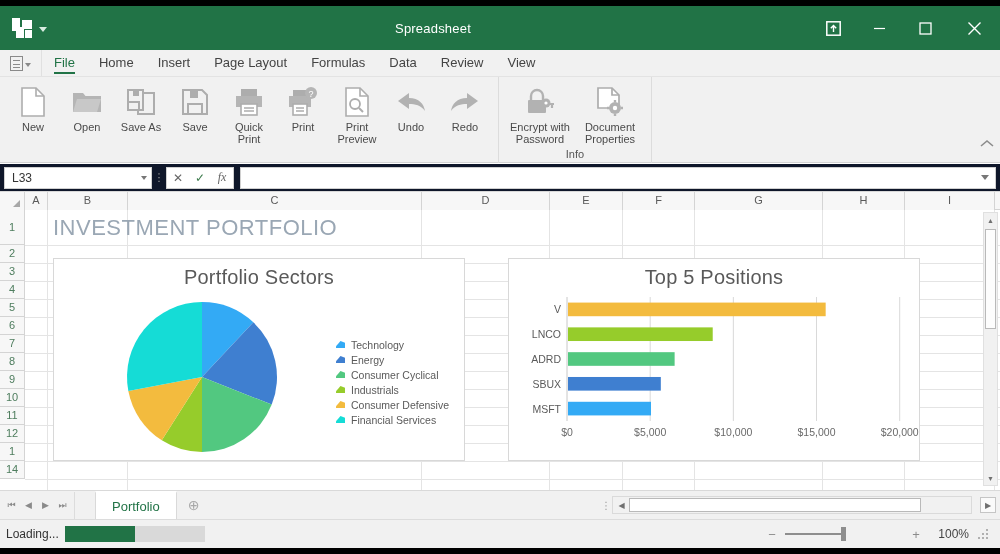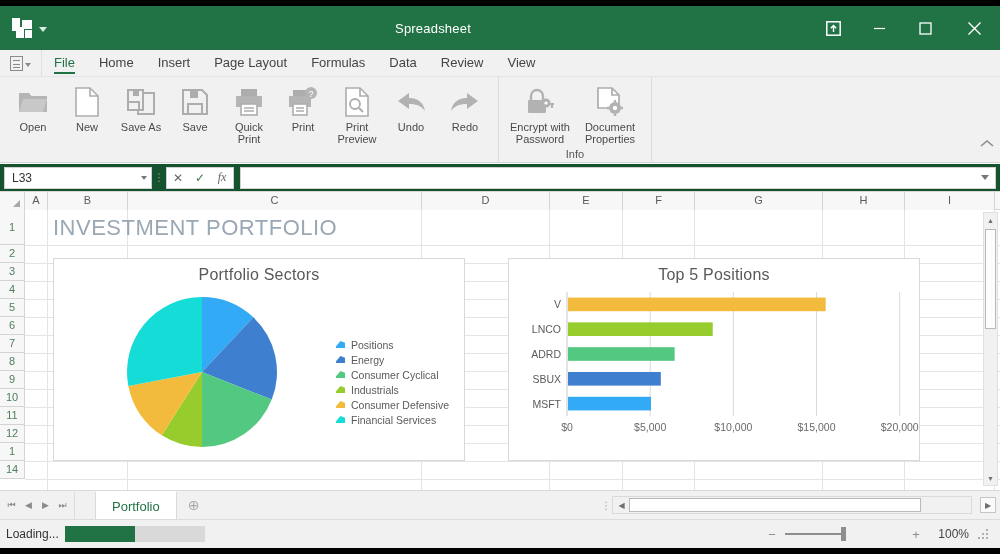--- a/index.html
+++ b/index.html
@@ -95,21 +95,21 @@
     font-size: 11px; color: #4a4a4a; text-align: center; line-height: 12px;
     margin-top: 1px; width: 100%;
   }
   .ribbon-collapse {
     position: absolute; right: 6px; top: 60px; color: #888; font-size: 12px;
   }
 
   
   .formulabar {
     position: absolute; left: 0; top: 164px; width: 1000px; height: 28px;
-    background: #14532d; display: flex; align-items: center; padding: 0 4px;
+    background: #0f172a; display: flex; align-items: center; padding: 0 4px;
     border-bottom: 1px solid #d9d9d9;
   }
   .namebox {
     width: 148px; height: 22px; background: #fff; border: 1px solid #d0d0d0;
     display: flex; align-items: center; padding: 0 4px 0 7px; font-size: 12px; color: #333;
   }
   .namebox .nb-val { flex: 1; }
   .nb-caret {
     width: 0; height: 0; border-left: 3.5px solid transparent;
     border-right: 3.5px solid transparent; border-top: 4px solid #777;
@@ -163,21 +163,21 @@
   .sheet-title {
     position: absolute; left: 28px; top: 5px; font-size: 22px; color: #9aa7b4;
     font-weight: 300; letter-spacing: .5px; white-space: nowrap;
   }
 
   
   .chartbox {
     position: absolute; background: #fff; border: 1px solid #d8d8d8;
   }
   .chart-title {
-    text-align: center; font-size: 16px; color: #595959; font-weight: 400;
+    text-align: center; font-size: 20px; color: #595959; font-weight: 400;
     padding-top: 7px; letter-spacing: .2px;
   }
   .legend { position: absolute; font-size: 10.5px; color: #5a5a5a; }
   .legend-row { display: flex; align-items: center; height: 15px; gap: 6px; }
   .legend-mark { width: 9px; height: 9px; }
 
   
   .vscroll {
     position: absolute; right: 2px; top: 212px; width: 15px; height: 274px;
     background: #f1f1f1; border: 1px solid #e0e0e0;
@@ -294,36 +294,36 @@
     <div class="rtab">Review</div>
     <div class="rtab">View</div>
   </div>
 
   <div class="ribbon">
 
     <div class="rgroup sep">
       <div class="items">
         <div class="ritem">
           <div class="glyph">
+            <svg width="26" height="30" viewBox="0 0 26 30">
+              <path d="M2 1 H16 L24 9 V29 H2 Z" fill="#fff" stroke="#adadad" stroke-width="1.6"></path>
+              <path d="M16 1 V9 H24" fill="none" stroke="#adadad" stroke-width="1.6"></path>
+            </svg>
+          </div>
+          <div class="rlabel">New</div>
+        </div>
+
+        <div class="ritem">
+          <div class="glyph">
             <svg width="30" height="30" viewBox="0 0 30 30">
               <path d="M1 6 H11 L13.5 9 H29 V25 H1 Z" fill="#b5b5b5"></path>
               <path d="M1 25 L5 12 H29 L25 25 Z" fill="#c8c8c8"></path>
             </svg>
           </div>
           <div class="rlabel">Open</div>
-        </div>
-
-        <div class="ritem">
-          <div class="glyph">
-            <svg width="26" height="30" viewBox="0 0 26 30">
-              <path d="M2 1 H16 L24 9 V29 H2 Z" fill="#fff" stroke="#adadad" stroke-width="1.6"></path>
-              <path d="M16 1 V9 H24" fill="none" stroke="#adadad" stroke-width="1.6"></path>
-            </svg>
-          </div>
-          <div class="rlabel">New</div>
         </div>
 
         <div class="ritem">
           <div class="glyph">
             <svg width="30" height="28" viewBox="0 0 30 28">
               <path d="M2 2 H17 V22 H2 Z" fill="none" stroke="#adadad" stroke-width="2"></path>
               <rect x="7" y="2" width="6" height="6" fill="#adadad"></rect>
               <rect x="2" y="14" width="11" height="8" fill="none" stroke="#adadad" stroke-width="2"></rect>
               <path d="M18 5 H28 V26 H12 V23" fill="none" stroke="#adadad" stroke-width="2"></path>
             </svg>
@@ -538,21 +538,21 @@
               <path d="M0 0 L0.00 75.00 A75 75 0 0 1 -40.19 63.32 Z" fill="#96cc2b"></path>
               <path d="M0 0 L-40.19 63.32 A75 75 0 0 1 -73.67 14.05 Z" fill="#f3bb3e"></path>
               <path d="M0 0 L-73.67 14.05 A75 75 0 0 1 -0.00 -75.00 Z" fill="#15dcd6"></path>
             </g>
         </svg>
         <div class="legend" style="left:282px; top:78px;">
           <div class="legend-row">
             <svg class="legend-mark" viewBox="0 0 10 10">
               <path d="M0 7 L5 1 L10 3 L10 9 L0 9 Z" fill="#33aaf5"></path>
               </svg>
-            <span>Positions</span>
+            <span>Technology</span>
           </div>
           <div class="legend-row">
             <svg class="legend-mark" viewBox="0 0 10 10">
               <path d="M0 7 L5 1 L10 3 L10 9 L0 9 Z" fill="#3f7fd0"></path>
               </svg>
             <span>Energy</span>
           </div>
           <div class="legend-row">
             <svg class="legend-mark" viewBox="0 0 10 10">
               <path d="M0 7 L5 1 L10 3 L10 9 L0 9 Z" fill="#52c880"></path>

